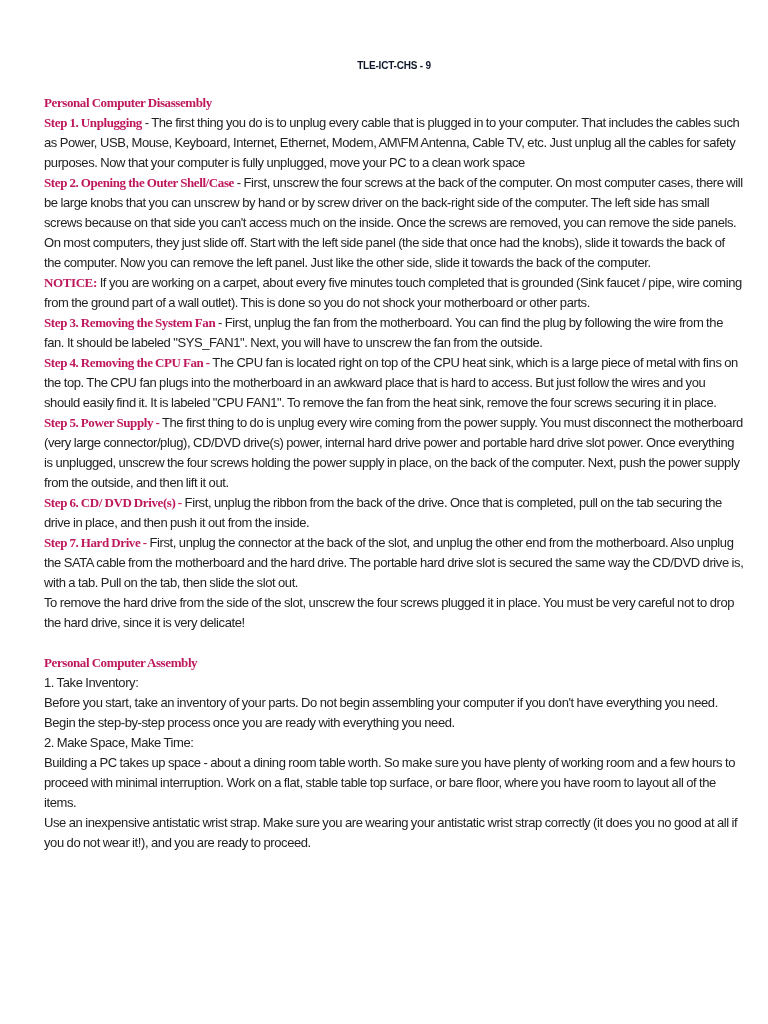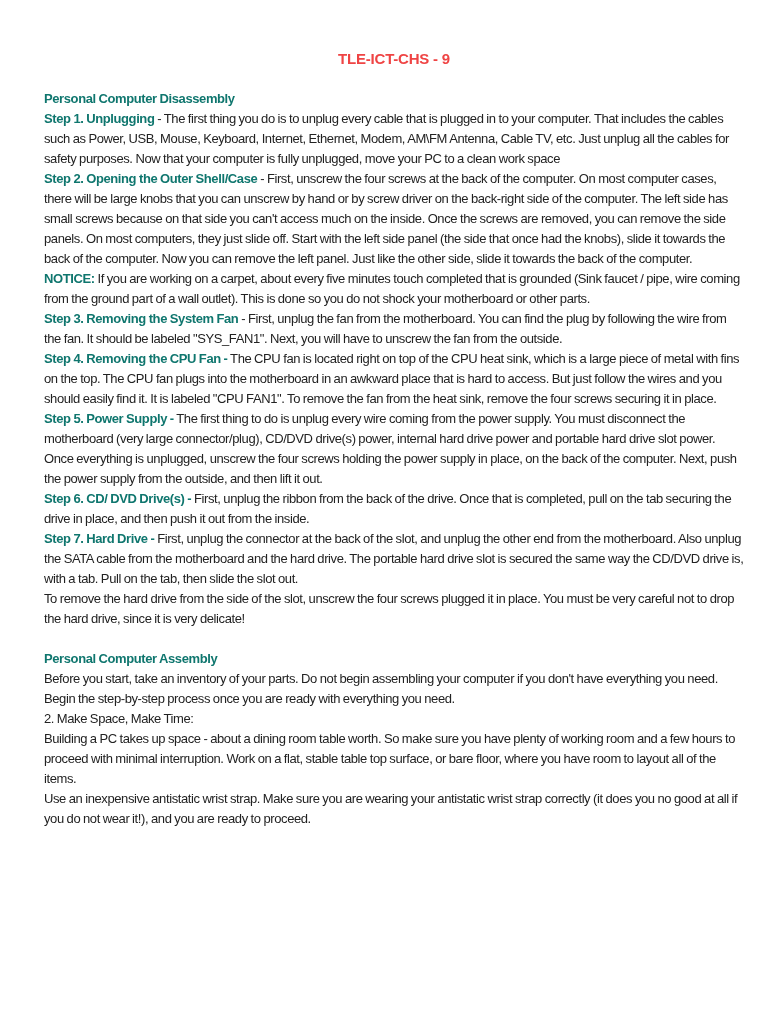--- a/index.html
+++ b/index.html
@@ -12,39 +12,40 @@
     width: 768px;
     height: 1024px;
     box-sizing: border-box;
     background: #ffffff;
     padding: 42px 24px 0 44px;
     overflow: hidden;
     font-family: "Liberation Sans", sans-serif;
     color: #222222;
   }
   .doc-title {
-    margin: 8px 0 22px 0;
+    margin: 18px 0 22px 0;
     text-align: center;
-    font-size: 15px;
+    font-size: 10px;
     font-weight: bold;
-    color: #ef4444;
+    color: #0f172a;
     letter-spacing: -0.2px;
   }
   .content p {
     margin: 0;
     font-size: 13px;
     line-height: 20px;
     letter-spacing: -0.4px;
     word-spacing: -0.4px;
     text-align: left;
   }
   .content p b,
   .content p.bold {
     font-weight: bold;
-    color: #0f766e;
+    color: #be185d;
+    font-family: Liberation Serif, serif;
   }
   .section-gap {
     height: 20px;
   }
 </style>
 </head>
 <body>
 
 <div class="page">
 
@@ -72,20 +73,21 @@
 
     <p><b></b><span>To remove the hard drive from the side of the slot, unscrew the four screws plugged it in place. You must be very careful not to drop the hard drive, since it is very delicate!</span></p>
 
 
 
     <div class="section-gap"></div>
 
     <p class="bold">Personal Computer Assembly</p>
 
 
+    <p>1. Take Inventory:</p>
     <p>Before you start, take an inventory of your parts. Do not begin assembling your computer if you don't have everything you need. Begin the step-by-step process once you are ready with everything you need.</p>
 
     <p>2. Make Space, Make Time:</p>
     <p>Building a PC takes up space - about a dining room table worth. So make sure you have plenty of working room and a few hours to proceed with minimal interruption. Work on a flat, stable table top surface, or bare floor, where you have room to layout all of the items.</p>
 
     <p>Use an inexpensive antistatic wrist strap. Make sure you are wearing your antistatic wrist strap correctly (it does you no good at all if you do not wear it!), and you are ready to proceed.</p>
 
   </div>
 </div>
 

